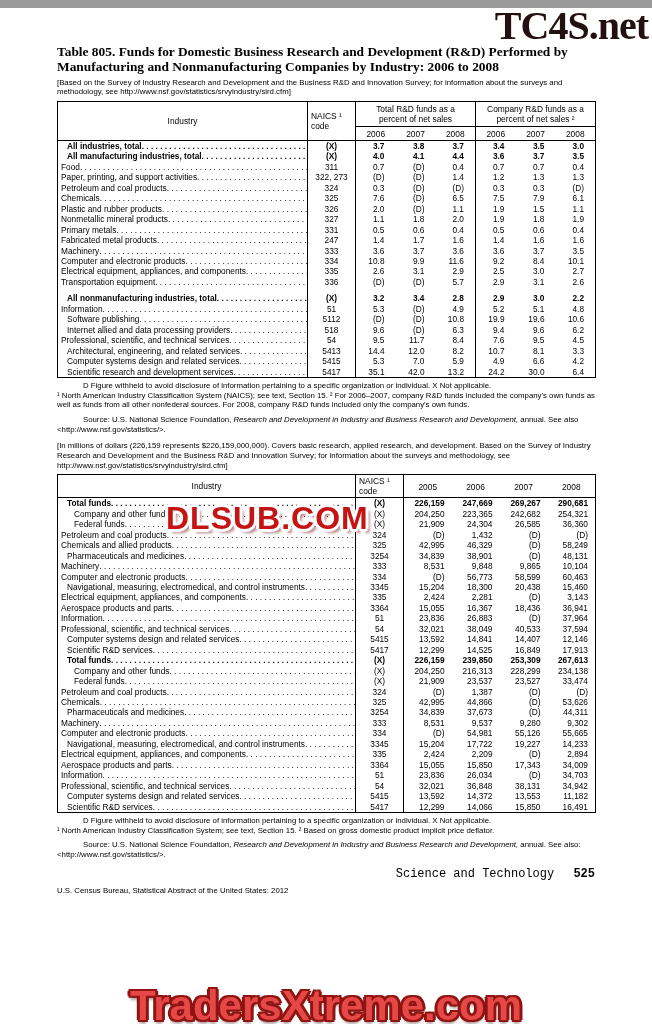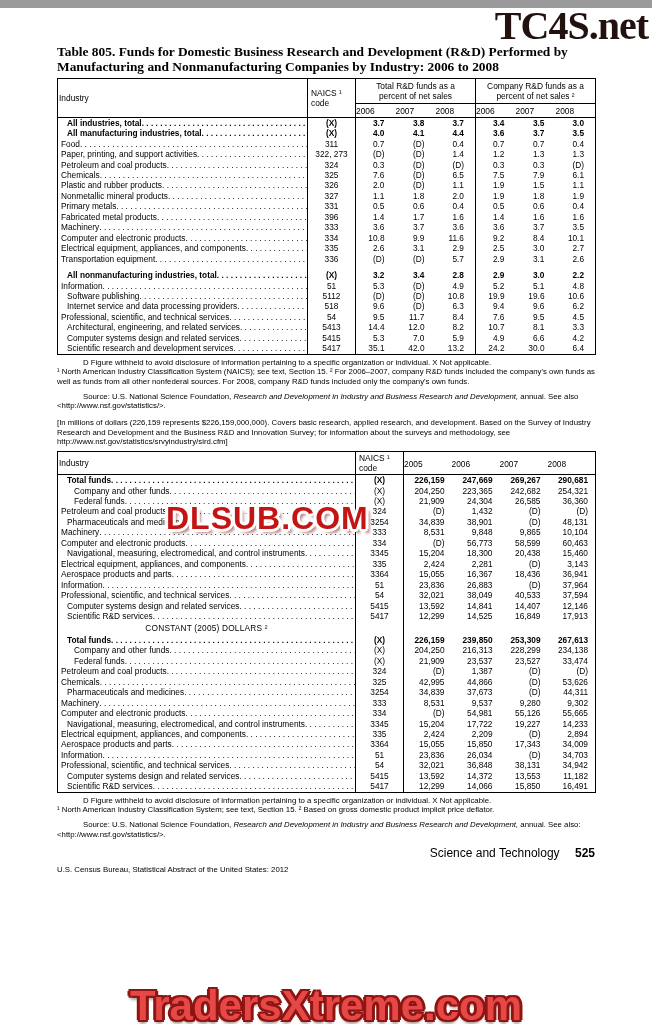--- a/index.html
+++ b/index.html
@@ -5,24 +5,24 @@
   html,body{margin:0;padding:0;}
   body{background:#9a9a9a;font-family:"Liberation Sans",sans-serif;}
   .page{position:relative;width:652px;height:1024px;margin:8px auto;background:#ffffff;overflow:hidden;color:#000;}
   .content{position:absolute;left:57px;top:36px;width:538px;}
   .tbl-title{font-family:"Liberation Serif",serif;font-size:13.4px;font-weight:700;line-height:1.14;margin:0 0 3px 0;color:#000;}
   .t806-title{margin-top:2px;}
   .bracket-note{font-size:7.8px;line-height:1.24;margin:0 0 4px 0;}
   table.data{border-collapse:collapse;width:538px;table-layout:fixed;border:1px solid #000;font-size:8.3px;}
   table.data th{font-weight:400;font-size:8.4px;}
   thead th{border-bottom:1px solid #000;vertical-align:middle;}
-  .h-ind{text-align:left;}
+  .h-ind{text-align:center;}
   .h-naics{text-align:left;line-height:1.2;padding:1px 3px;}
   .h-group{text-align:center;line-height:1.2;padding:2px 8px;}
-  .h-year{text-align:left;padding:2px 0 1px;}
+  .h-year{text-align:center;padding:2px 0 1px;}
   .bl{border-left:1px solid #000;}
   #t805 tbody td:nth-child(2),#t805 tbody td:nth-child(3),#t805 tbody td:nth-child(6){border-left:1px solid #000;}
   #t806 tbody td:nth-child(2),#t806 tbody td:nth-child(3){border-left:1px solid #000;}
   tbody td{line-height:10.45px;vertical-align:bottom;padding:0;}
   td.naics{text-align:center;white-space:nowrap;}
   td.val{text-align:right;padding-right:11px;white-space:nowrap;}
   #t806 td.val{padding-right:7px;}
   .lbl{display:flex;align-items:center;overflow:hidden;}
   .lbl .txt{white-space:nowrap;}
   .lbl .dots{flex:1 1 auto;overflow:hidden;white-space:nowrap;}
@@ -30,38 +30,39 @@
   .ind0{padding-left:3px;}
   .ind1{padding-left:9px;}
   .ind2{padding-left:16px;}
   tr.bold{font-weight:700;}
   tr.gap>td{padding-top:6px;}
   tr.secrow>td{padding-top:2px;padding-bottom:1px;}
   .seclabel{text-align:center;letter-spacing:.2px;}
   .foot{font-size:7.8px;line-height:1.24;margin:0;}
   .foot-first{text-indent:26px;margin-top:3px;}
   .source{font-size:7.8px;line-height:1.24;margin:5px 0 7px 0;text-indent:26px;}
-  .page-footer{margin-top:7px;text-align:right;font-family:Liberation Sans, sans-serif;font-size:12px;}
+  .page-footer{margin-top:7px;text-align:right;font-family:Liberation Mono, monospace;font-size:12px;}
   .page-num{font-weight:700;margin-left:12px;}
   .census-line{margin-top:5px;font-size:7.8px;}
   .wm{position:absolute;pointer-events:none;white-space:nowrap;}
   .wm-top{top:-6px;right:4px;font-family:"Liberation Serif",serif;font-weight:700;font-size:40px;letter-spacing:-1px;color:#231110;}
   .wm-mid{top:492px;left:166px;font-size:32px;font-weight:700;letter-spacing:1px;color:#c41414;
     text-shadow:-3px 0 0 #fff,3px 0 0 #fff,0 -3px 0 #fff,0 3px 0 #fff,-2px -2px 0 #fff,2px -2px 0 #fff,-2px 2px 0 #fff,2px 2px 0 #fff,4px 4px 3px rgba(110,10,10,.5);}
   .wm-bottom{bottom:2px;left:50%;transform:translateX(-50%);font-size:42px;font-weight:700;color:#e64747;
     text-shadow:-2px -2px 0 #8e1511,2px -2px 0 #8e1511,-2px 2px 0 #8e1511,2px 2px 0 #8e1511,-3px 0 0 #8e1511,3px 0 0 #8e1511,0 4px 3px rgba(40,0,0,.4);}
 </style>
 </head>
 <body>
 
 <div class="page">
 
   <div class="content">
 
     <h1 class="tbl-title">Table 805. Funds for Domestic Business Research and Development (R&amp;D) Performed by Manufacturing and Nonmanufacturing Companies by Industry: 2006 to 2008</h1>
+    <p class="bracket-note">[Based on the Survey of Industry Research and Development and the Business R&amp;D and Innovation Survey; for information about the surveys and methodology, see http://www.nsf.gov/statistics/srvyindustry/sird.cfm]</p>
 
     <table class="data" id="t805">
       <colgroup>
         <col style="width:250px">
           <col style="width:48px">
         <col style="width:40px">
           <col style="width:40px">
           <col style="width:40px">
         <col style="width:40px">
           <col style="width:40px">
@@ -219,21 +220,21 @@
             <td class="val">0.6</td>
             <td class="val">0.4</td>
           </tr>
           <tr>
             <td>
               <div class="lbl ind0">
                 <span class="txt">Fabricated metal products</span>
                 <span class="dots"></span>
               </div>
             </td>
-            <td class="naics">396</td>
+            <td class="naics">247</td>
             <td class="val">1.4</td>
             <td class="val">1.7</td>
             <td class="val">1.6</td>
             <td class="val">1.4</td>
             <td class="val">1.6</td>
             <td class="val">1.6</td>
           </tr>
           <tr>
             <td>
               <div class="lbl ind0">
@@ -335,21 +336,21 @@
             <td class="val">(D)</td>
             <td class="val">(D)</td>
             <td class="val">10.8</td>
             <td class="val">19.9</td>
             <td class="val">19.6</td>
             <td class="val">10.6</td>
           </tr>
           <tr>
             <td>
               <div class="lbl ind1">
-                <span class="txt">Internet service and data processing providers</span>
+                <span class="txt">Internet allied and data processing providers</span>
                 <span class="dots"></span>
               </div>
             </td>
             <td class="naics">518</td>
             <td class="val">9.6</td>
             <td class="val">(D)</td>
             <td class="val">6.3</td>
             <td class="val">9.4</td>
             <td class="val">9.6</td>
             <td class="val">6.2</td>
@@ -490,20 +491,33 @@
               </div>
             </td>
             <td class="naics">324</td>
             <td class="val">(D)</td>
             <td class="val">1,432</td>
             <td class="val">(D)</td>
             <td class="val">(D)</td>
           </tr>
           <tr>
             <td>
+              <div class="lbl ind0">
+                <span class="txt">Chemicals and allied products</span>
+                <span class="dots"></span>
+              </div>
+            </td>
+            <td class="naics">325</td>
+            <td class="val">42,995</td>
+            <td class="val">46,329</td>
+            <td class="val">(D)</td>
+            <td class="val">58,249</td>
+          </tr>
+          <tr>
+            <td>
               <div class="lbl ind1">
                 <span class="txt">Pharmaceuticals and medicines</span>
                 <span class="dots"></span>
               </div>
             </td>
             <td class="naics">3254</td>
             <td class="val">34,839</td>
             <td class="val">38,901</td>
             <td class="val">(D)</td>
             <td class="val">48,131</td>
@@ -618,30 +632,20 @@
                 <span class="txt">Scientific R&amp;D services</span>
                 <span class="dots"></span>
               </div>
             </td>
             <td class="naics">5417</td>
             <td class="val">12,299</td>
             <td class="val">14,525</td>
             <td class="val">16,849</td>
             <td class="val">17,913</td>
           </tr>
-          <tr class="gap secrow">
-            <td>
-              <div class="seclabel">CONSTANT (2005) DOLLARS ²</div>
-            </td>
-            <td></td>
-            <td></td>
-            <td></td>
-            <td></td>
-            <td></td>
-          </tr>
           <tr class="bold">
             <td>
               <div class="lbl ind1">
                 <span class="txt">Total funds</span>
                 <span class="dots"></span>
               </div>
             </td>
             <td class="naics">(X)</td>
             <td class="val">226,159</td>
             <td class="val">239,850</td>

